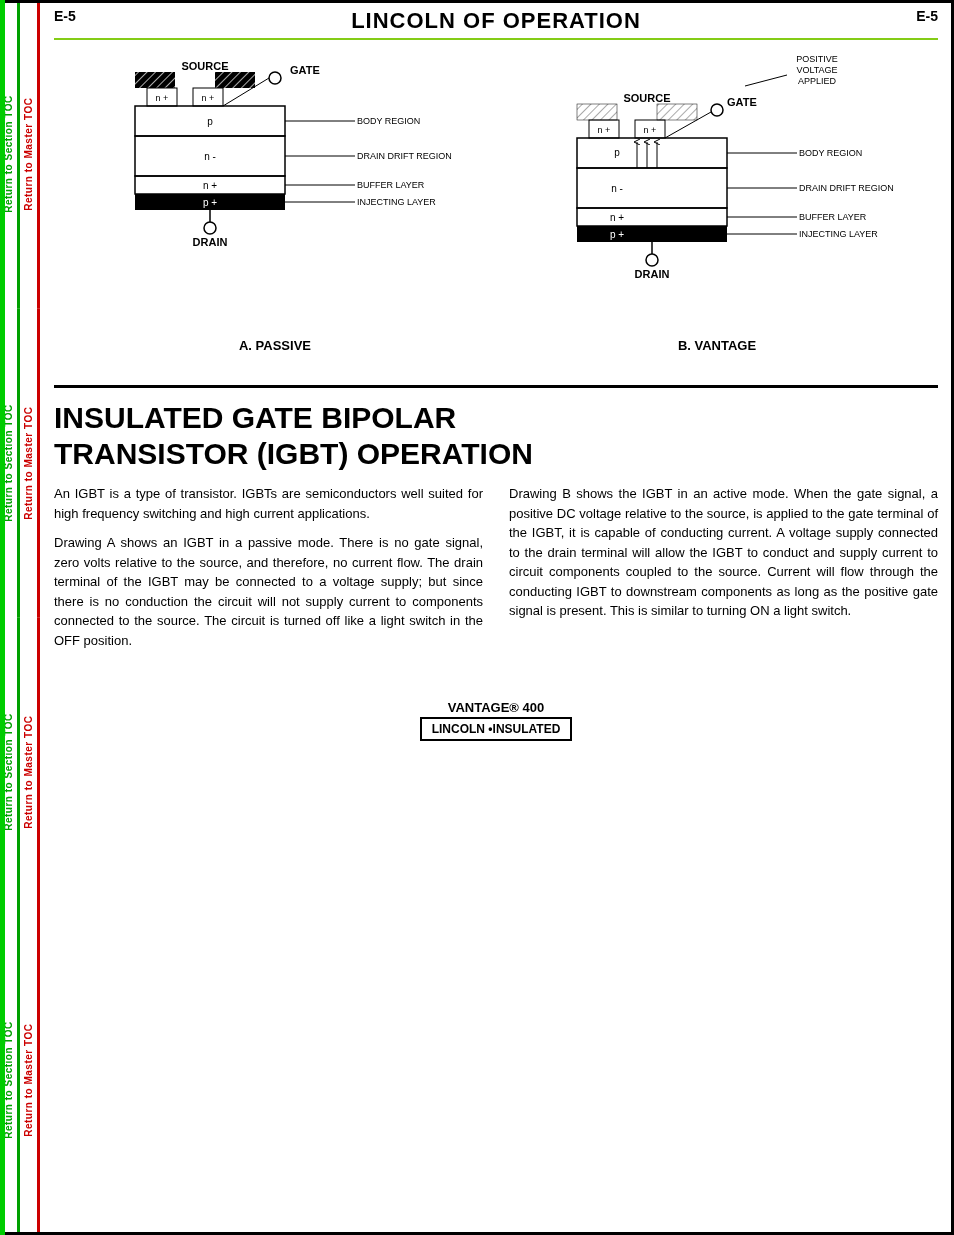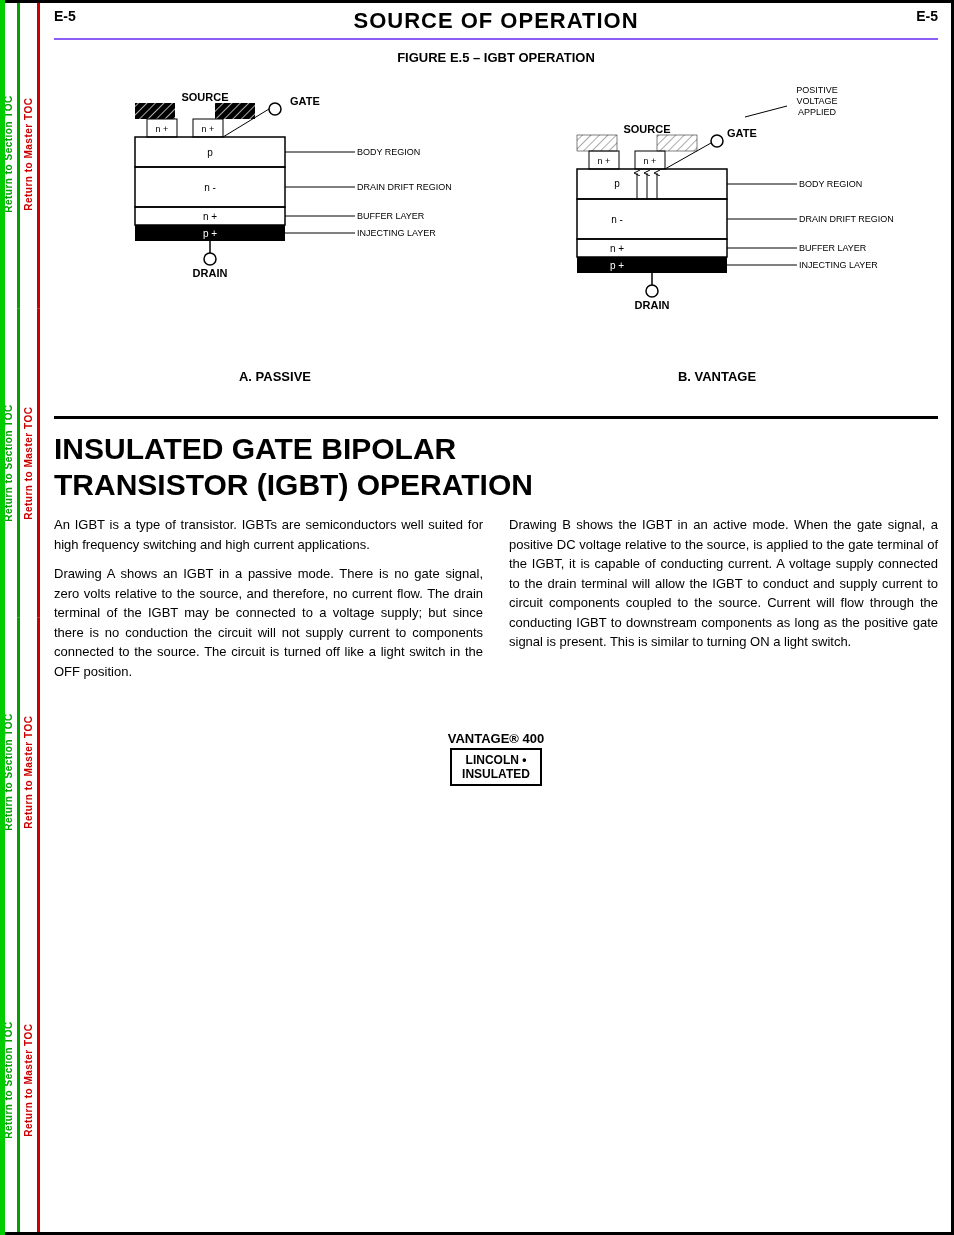--- a/index.html
+++ b/index.html
@@ -61,21 +61,21 @@
       margin-right: 4px;
       padding: 8px 12px;
       position: relative;
     }
 
     
     .page-header {
       display: flex;
       justify-content: space-between;
       align-items: flex-start;
-      border-bottom: 2px solid #8b5cf6;
+      border-bottom: 2px solid #84cc16;
       padding-bottom: 4px;
       margin-bottom: 10px;
     }
     .page-num {
       font-size: 14px;
       font-weight: bold;
     }
     .page-title {
       font-size: 22px;
       font-weight: bold;
@@ -149,21 +149,20 @@
       margin-top: 30px;
       padding-top: 10px;
     }
     .footer-product {
       font-weight: bold;
       font-size: 13px;
       margin-bottom: 2px;
     }
     .lincoln-logo {
       display: inline-flex;
-      flex-direction: column;
       align-items: center;
       border: 2px solid #000;
       padding: 3px 10px;
       font-size: 12px;
       font-weight: bold;
     }
   </style>
 </head>
 <body>
 
@@ -199,25 +198,24 @@
     <div class="side-nav-col">
       <div class="side-tab red">Return to Master TOC</div>
     </div>
   </div>
 </div>
 
 <div class="main-content">
 
   <div class="page-header">
     <span class="page-num">E-5</span>
-    <span class="page-title">SOURCE OF OPERATION</span>
+    <span class="page-title">LINCOLN OF OPERATION</span>
     <span class="page-num">E-5</span>
   </div>
 
-  <div class="figure-title">FIGURE E.5 – IGBT OPERATION</div>
 
   <div class="diagrams-row">
 
     <div class="diagram-container">
       <svg class="diagram-svg" viewBox="0 0 400 280" xmlns="http://www.w3.org/2000/svg">
 
         <text x="130" y="20" text-anchor="middle" font-size="11" font-family="Arial" font-weight="bold">SOURCE</text>
 
         <rect x="60" y="22" width="40" height="16" fill="#000"></rect>
         <rect x="140" y="22" width="40" height="16" fill="#000"></rect>

